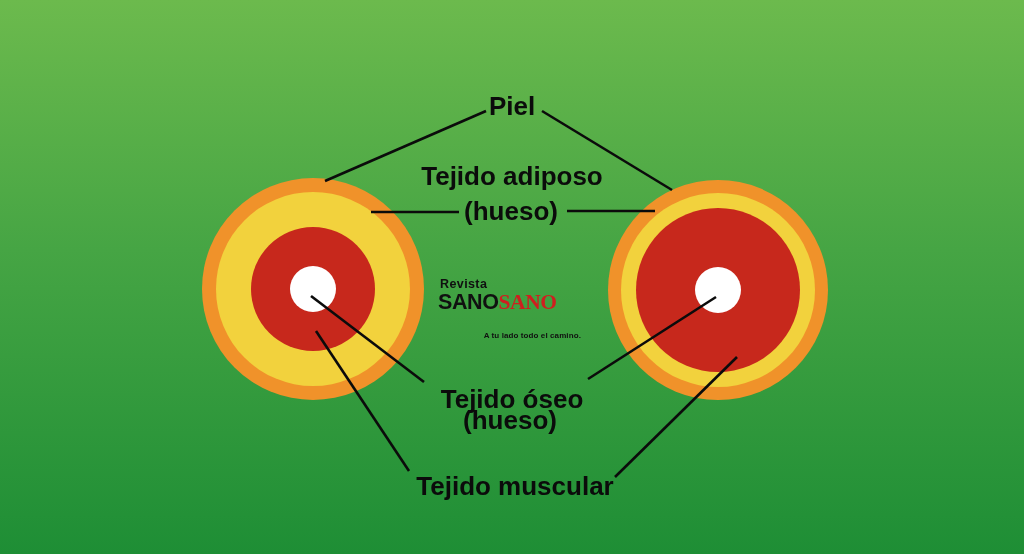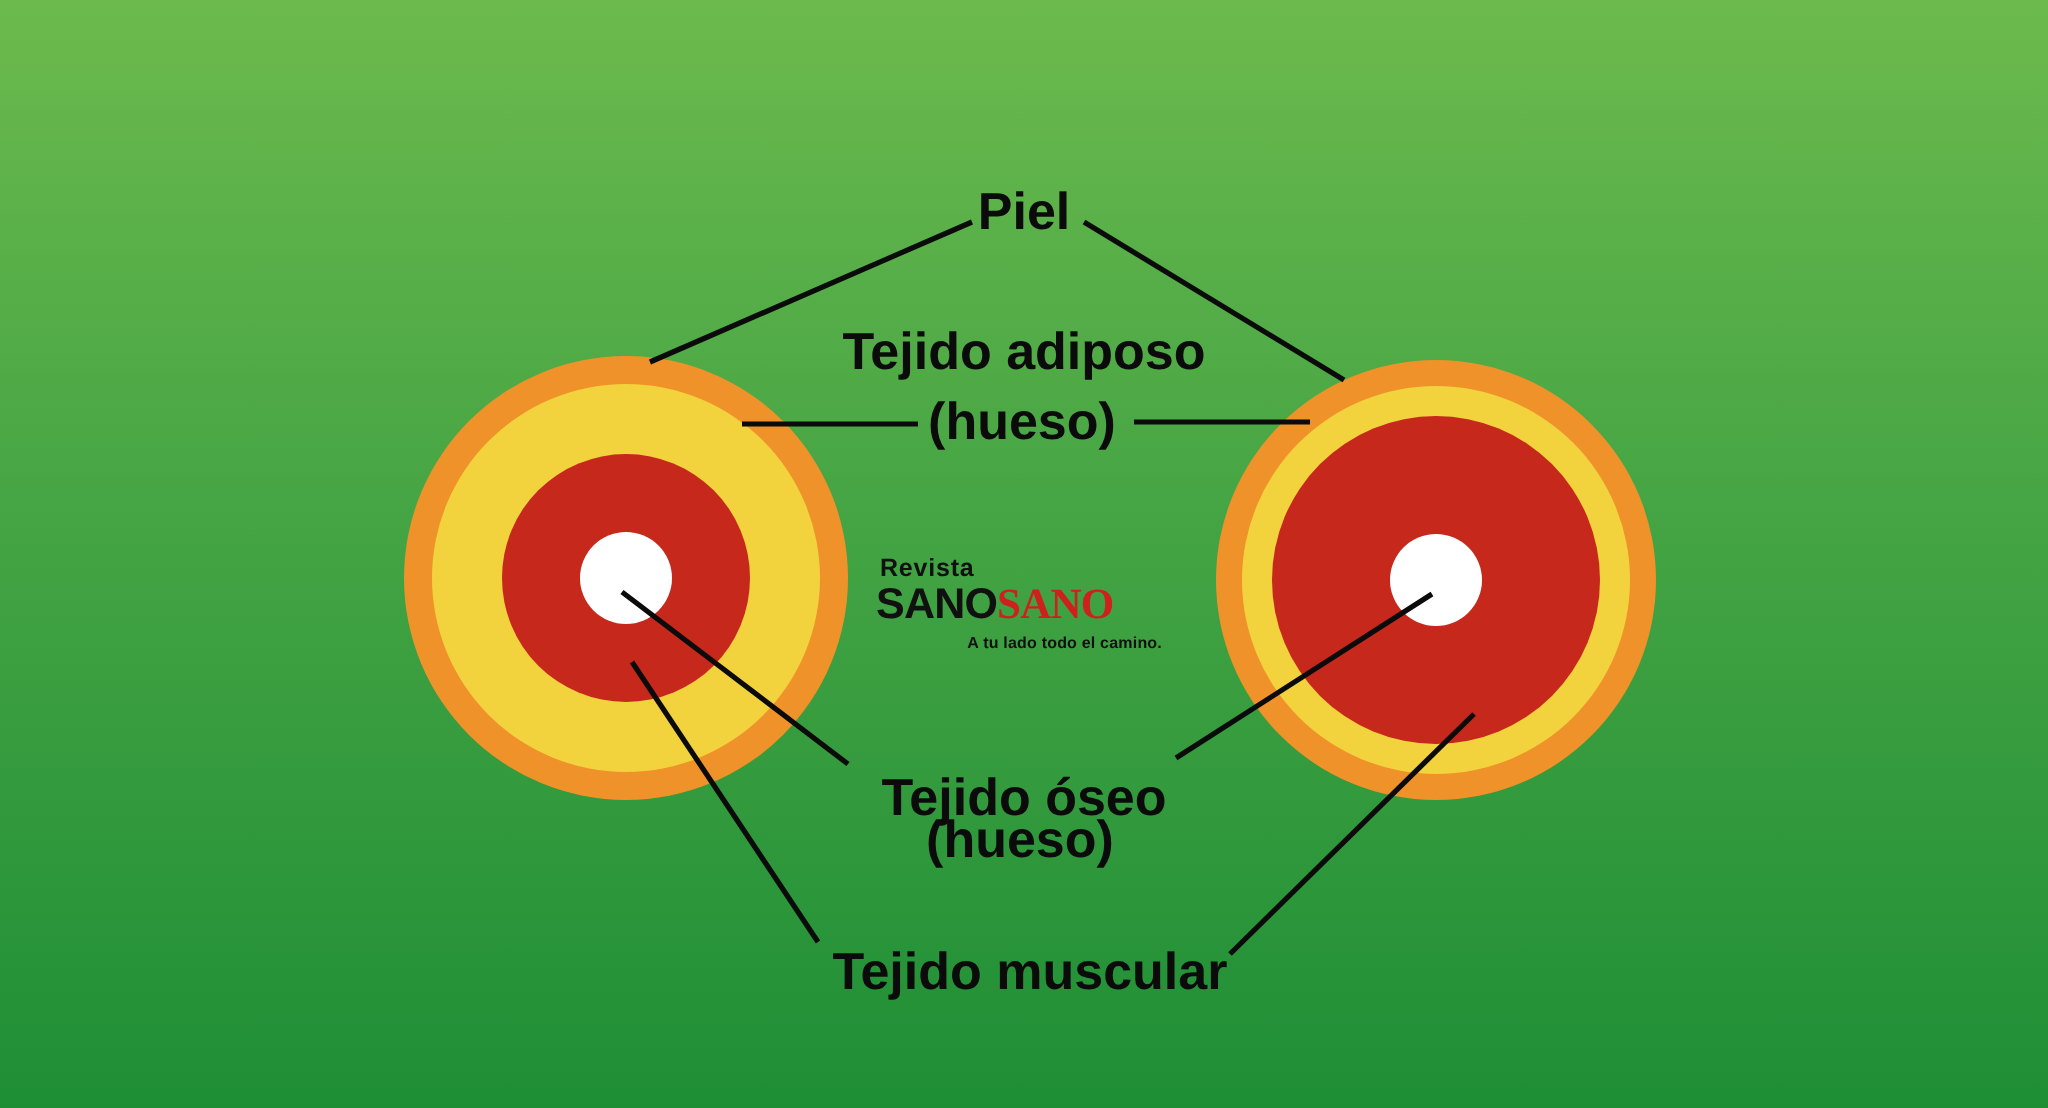--- a/index.html
+++ b/index.html
@@ -40,21 +40,21 @@
   .lbl-oseo-2   {left:510px;top:420px;}
   .lbl-muscular {left:515px;top:486px;}
 
   .logo{
     position:absolute;left:438px;top:278px;width:143px;
     color:#101010;line-height:1;
   }
   .logo-revista{font-size:12.5px;font-weight:bold;letter-spacing:0.4px;padding-left:2px;}
   .logo-brand{font-size:21.5px;font-weight:bold;letter-spacing:-0.4px;margin-top:1px;}
   .logo-brand .sano{color:#cf1f1f;font-family:Liberation Serif, serif;}
-  .logo-tagline{font-size:8px;font-weight:bold;text-align:right;margin-top:5px;letter-spacing:0.1px;}
+  .logo-tagline{font-size:8px;font-weight:bold;text-align:right;margin-top:19px;letter-spacing:0.1px;}
 </style>
 </head>
 <body>
 
 <div class="stage">
 
   <div class="circle l-skin"></div>
   <div class="circle l-fat"></div>
   <div class="circle l-muscle"></div>
   <div class="circle l-bone"></div>

